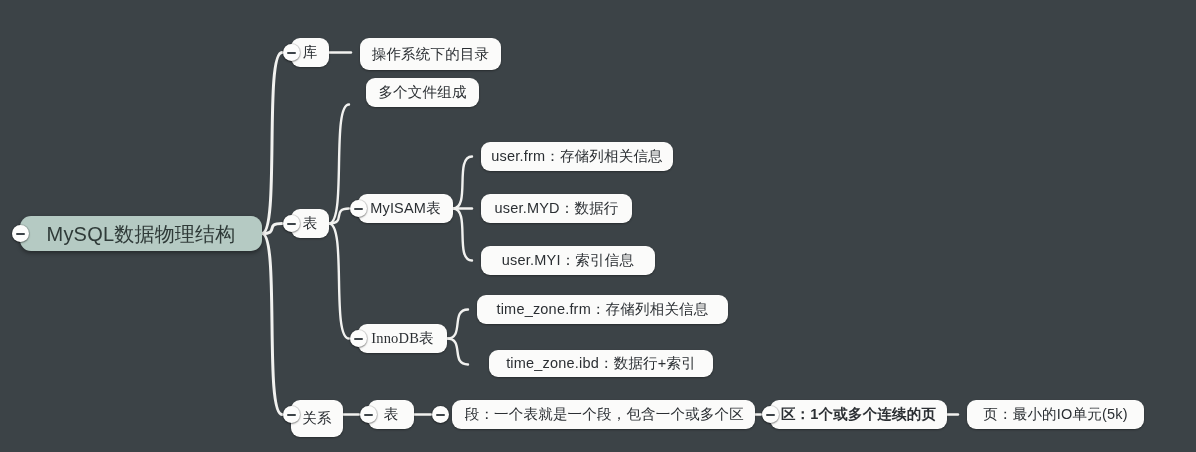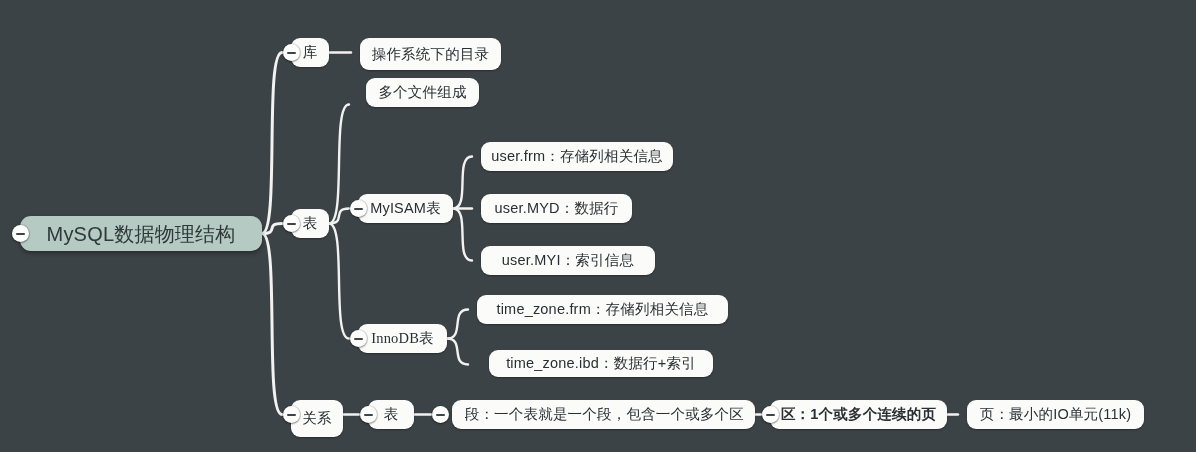--- a/index.html
+++ b/index.html
@@ -138,21 +138,21 @@
       <div class="node" style="left: 368px; top: 400px; width: 46px; height: 29px;">
         <span class="label">表</span>
       </div>
       <div class="node" style="left: 452px; top: 400px; width: 303px; height: 29px; justify-content: flex-end;">
         <span class="label">段：一个表就是一个段，包含一个或多个区</span>
       </div>
       <div class="node" style="left: 770px; top: 400px; width: 177px; height: 29px; font-weight: bold;">
         <span class="label">区：1个或多个连续的页</span>
       </div>
       <div class="node" style="left: 967px; top: 400px; width: 177px; height: 29px;">
-        <span class="label">页：最小的IO单元(11k)</span>
+        <span class="label">页：最小的IO单元(5k)</span>
       </div>
       <div class="toggle" style="left: 11.5px; top: 225px;"></div>
       <div class="toggle" style="left: 282.5px; top: 44px;"></div>
       <div class="toggle" style="left: 282.5px; top: 215px;"></div>
       <div class="toggle" style="left: 349.5px; top: 200px;"></div>
       <div class="toggle" style="left: 349.5px; top: 330px;"></div>
       <div class="toggle" style="left: 282.5px; top: 406px;"></div>
       <div class="toggle" style="left: 359.5px; top: 406px;"></div>
       <div class="toggle" style="left: 431.5px; top: 406px;"></div>
       <div class="toggle" style="left: 761.5px; top: 406px;"></div>

